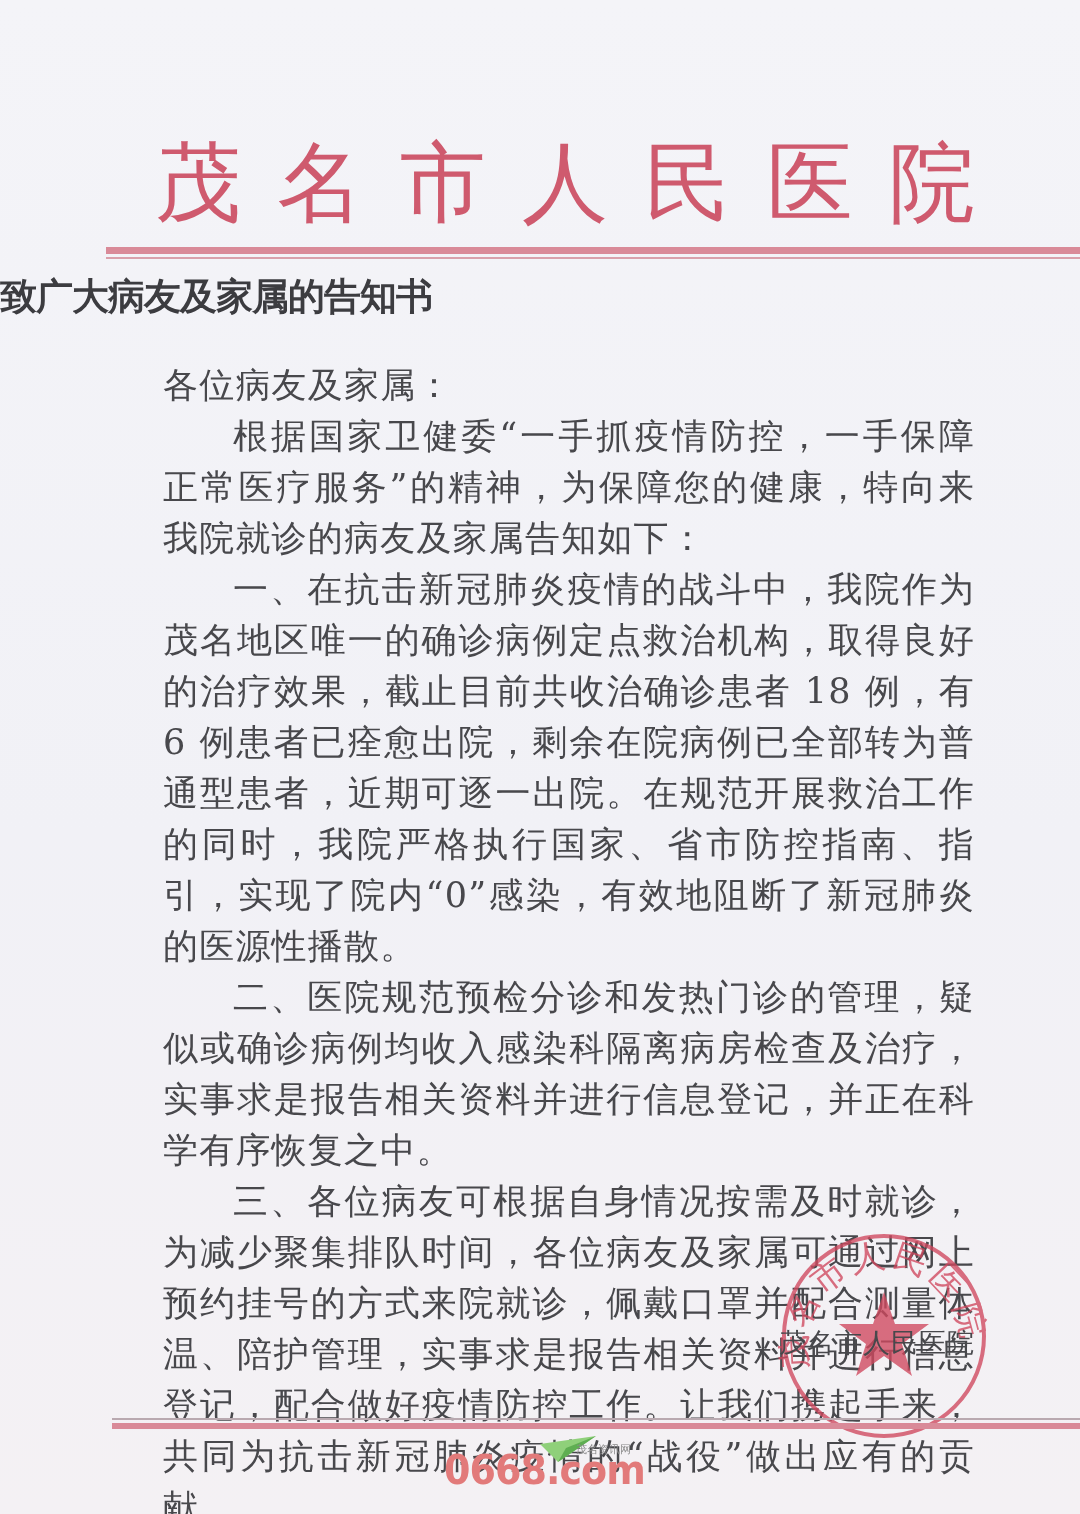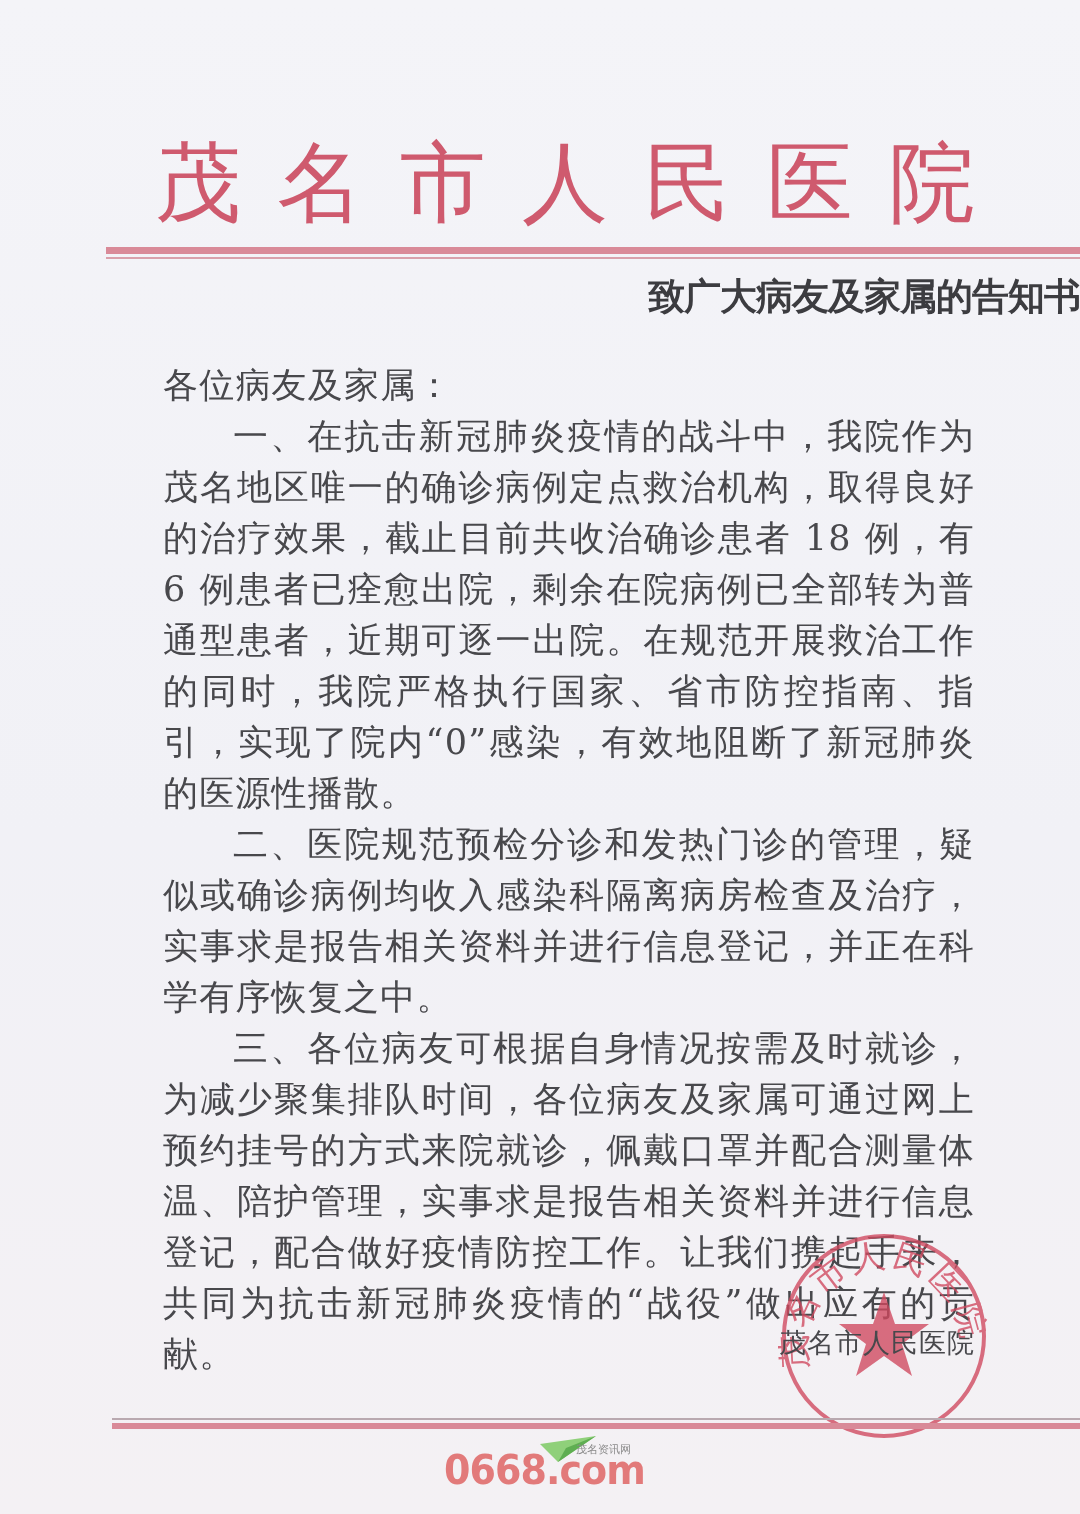--- a/index.html
+++ b/index.html
@@ -18,21 +18,21 @@
     font-size: 86px; line-height: 100px; color: #cf5a6e;
     font-family: "DejaVu Serif", "Liberation Serif", serif; font-weight: normal;
     letter-spacing: 0;
   }
   .header-title span { display: inline-block; width: 96px; text-align: center; transform: scaleY(1.02); }
   .rule-top { position: absolute; left: 106px; top: 247px; width: 974px; }
   .rule-top .thick { height: 7px; background: #d98a98; }
   .rule-top .gap { height: 3px; }
   .rule-top .thin { height: 2px; background: #d9a0ab; }
   .doc-title {
-    position: absolute; left: 0; top: 268px; width: 1080px; text-align: right;
+    position: absolute; left: 0; top: 268px; width: 1080px; text-align: left;
     font-size: 37px; line-height: 56px; font-weight: bold; color: #3c3c40;
     font-family: "DejaVu Serif", "Liberation Serif", serif;
     letter-spacing: -1px;
   }
   .body-text {
     position: absolute; left: 163px; top: 360px; width: 812px;
     font-size: 35px; line-height: 51px; color: #48484c;
     font-family: "DejaVu Serif", "Liberation Serif", serif;
     text-align: justify; letter-spacing: 1.2px;
   }
@@ -86,20 +86,21 @@
   <div class="rule-top">
     <div class="thick"></div>
       <div class="gap"></div>
       <div class="thin"></div>
   </div>
 
   <h1 class="doc-title" style="margin:0;">致广大病友及家属的告知书</h1>
 
   <div class="body-text">
     <p class="salutation">各位病友及家属：</p>
+    <p class="para">根据国家卫健委“一手抓疫情防控，一手保障正常医疗服务”的精神，为保障您的健康，特向来我院就诊的病友及家属告知如下：</p>
     <p class="para">一、在抗击新冠肺炎疫情的战斗中，我院作为茂名地区唯一的确诊病例定点救治机构，取得良好的治疗效果，截止目前共收治确诊患者 18 例，有 6 例患者已痊愈出院，剩余在院病例已全部转为普通型患者，近期可逐一出院。在规范开展救治工作的同时，我院严格执行国家、省市防控指南、指引，实现了院内“0”感染，有效地阻断了新冠肺炎的医源性播散。</p>
     <p class="para">二、医院规范预检分诊和发热门诊的管理，疑似或确诊病例均收入感染科隔离病房检查及治疗，实事求是报告相关资料并进行信息登记，并正在科学有序恢复之中。</p>
     <p class="para">三、各位病友可根据自身情况按需及时就诊，为减少聚集排队时间，各位病友及家属可通过网上预约挂号的方式来院就诊，佩戴口罩并配合测量体温、陪护管理，实事求是报告相关资料并进行信息登记，配合做好疫情防控工作。让我们携起手来，共同为抗击新冠肺炎疫情的“战役”做出应有的贡献。</p>
   </div>
 
   <svg class="seal" viewBox="0 0 212 212">
     <defs>
       <path id="sealArc" d="M 36 150 A 78 78 0 1 1 176 150"></path>
     </defs>
     <circle cx="106" cy="106" r="100" fill="none" stroke="#d0485e" stroke-width="4"></circle>

